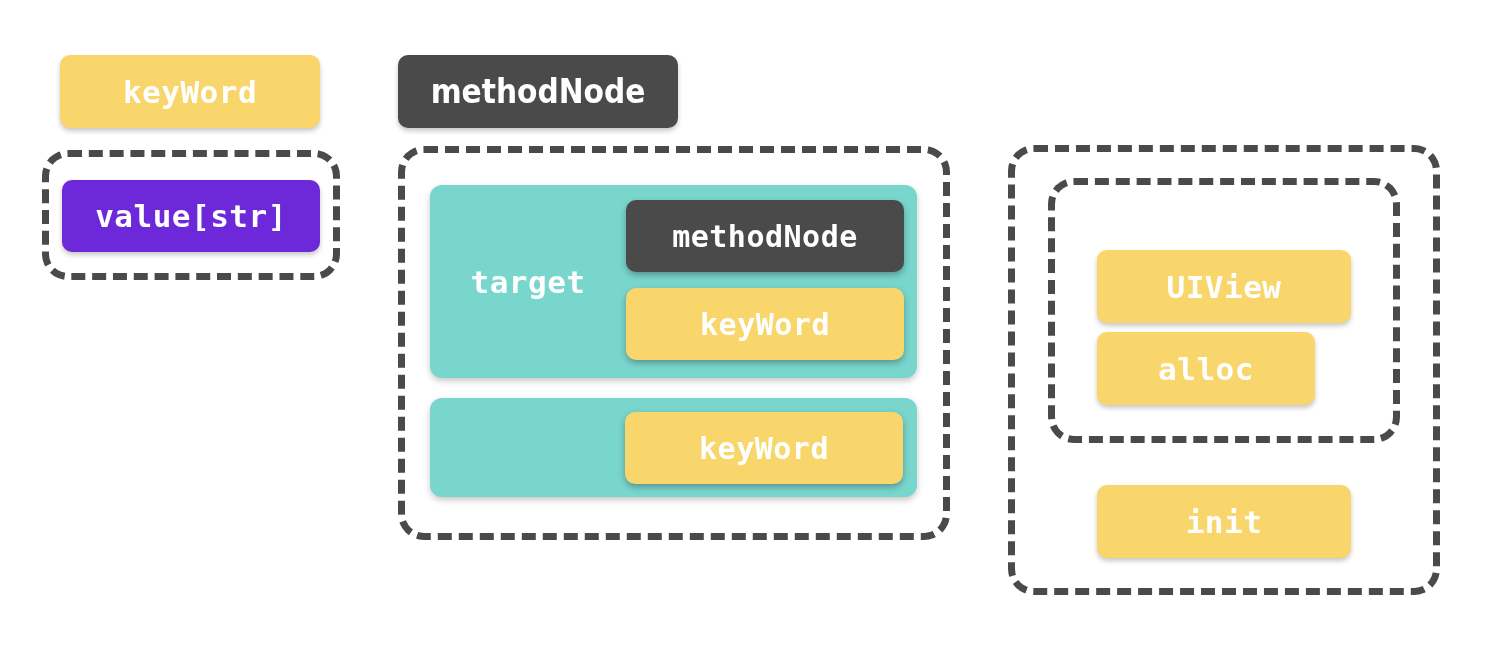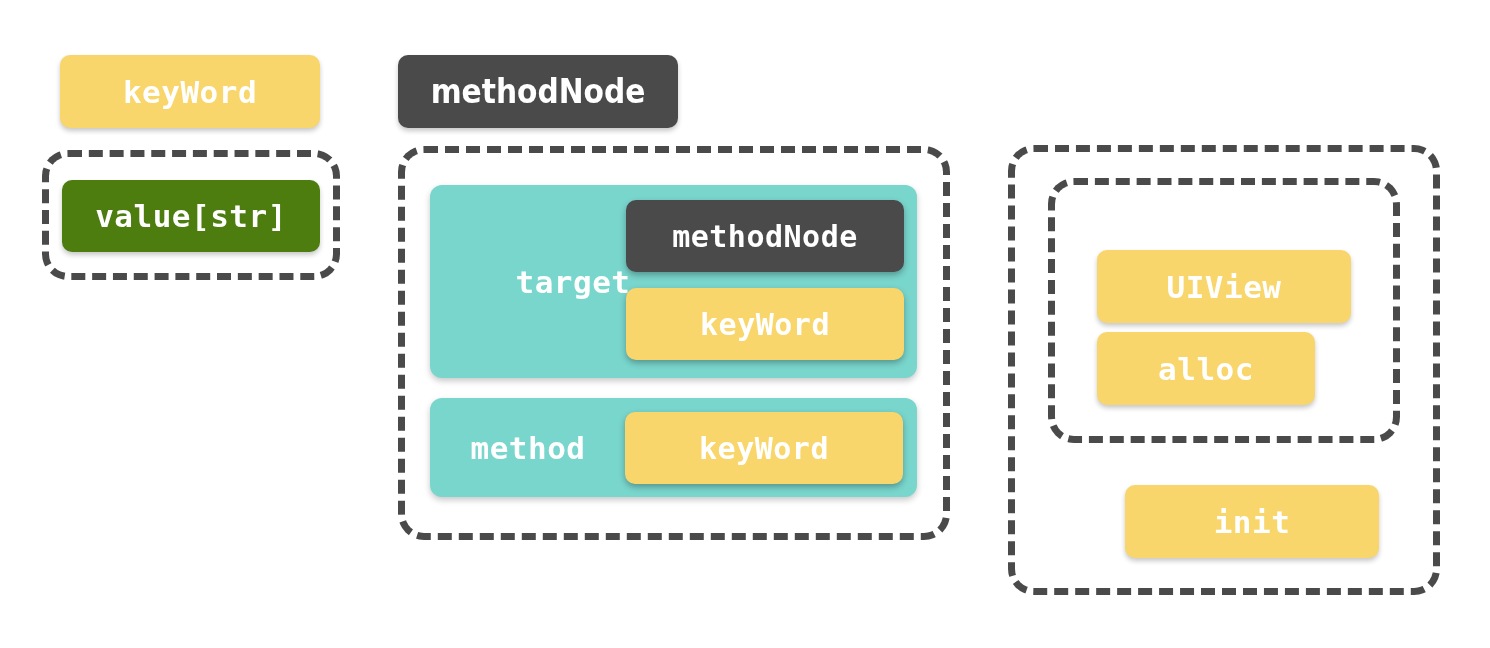--- a/index.html
+++ b/index.html
@@ -37,21 +37,21 @@
     justify-content: center;
     border-radius: 10px;
     color: #ffffff;
     font-family: "DejaVu Sans Mono", "Liberation Mono", monospace;
     font-weight: bold;
     letter-spacing: 0.5px;
     white-space: nowrap;
     box-shadow: 0 3px 5px rgba(0,0,0,0.22);
   }
   .pill.yellow { background: #f8d66b; }
-  .pill.teal   { background: #4d7c0f; }
+  .pill.teal   { background: #6d28d9; }
   .pill.dark   { background: #4a4a4a; }
 
   
   .pill.dark .lbl,
   .type-badge .lbl {
     font-family: "DejaVu Sans Condensed", "Liberation Sans Narrow",
                  "DejaVu Sans", "Liberation Sans", sans-serif;
     font-weight: bold;
     letter-spacing: 0px;
   }
@@ -112,49 +112,48 @@
 
   <div>
 
     <div class="pill dark type-badge" style="left:398px; top:55px; width:280px; height:73px; font-size:33px;">
       <span class="lbl">methodNode</span>
     </div>
 
     <div class="dashed-box" style="left:398px; top:146px; width:552px; height:394px;"></div>
 
     <div class="field-card" style="left:430px; top:185px; width:487px; height:193px;">
-      <div class="field-name" style="left:0px; top:0px; width:196px; height:193px; font-size:31px;padding-left:45px;">target</div>
+      <div class="field-name" style="left:0px; top:0px; width:196px; height:193px; font-size:31px;">target</div>
       <div class="inner-pill dark" style="left:196px; top:15px; width:278px; height:72px; font-size:30px;">
         <span class="lbl">methodNode</span>
       </div>
       <div class="inner-pill yellow" style="left:196px; top:103px; width:278px; height:72px; font-size:30px;">
         <span class="lbl">keyWord</span>
       </div>
     </div>
 
     <div class="field-card" style="left:430px; top:398px; width:487px; height:99px;">
-      <div class="field-name" style="left:0px; top:0px; width:196px; height:99px; font-size:31px;">method</div>
       <div class="inner-pill yellow" style="left:195px; top:14px; width:278px; height:72px; font-size:30px;">
         <span class="lbl">keyWord</span>
       </div>
     </div>
   </div>
 
   <div>
 
     <div class="dashed-box" style="left:1008px; top:145px; width:432px; height:450px;"></div>
 
     <div class="dashed-box" style="left:1048px; top:178px; width:352px; height:265px;"></div>
 
     <div class="pill yellow" style="left:1097px; top:222px; width:254px; height:73px; font-size:31px;margin-top:28px;">
       <span class="lbl">UIView</span>
     </div>
 
     <div class="pill yellow" style="left:1097px; top:332px; width:218px; height:73px; font-size:31px;">
       <span class="lbl">alloc</span>
     </div>
 
-    <div class="pill yellow" style="left:1097px; top:485px; width:254px; height:73px; font-size:31px;margin-left:28px;">
+    <div class="pill yellow" style="left:1097px; top:485px; width:254px; height:73px; font-size:31px;">
       <span class="lbl">init</span>
     </div>
   </div>
 
 </div>
 
 </body></html>

